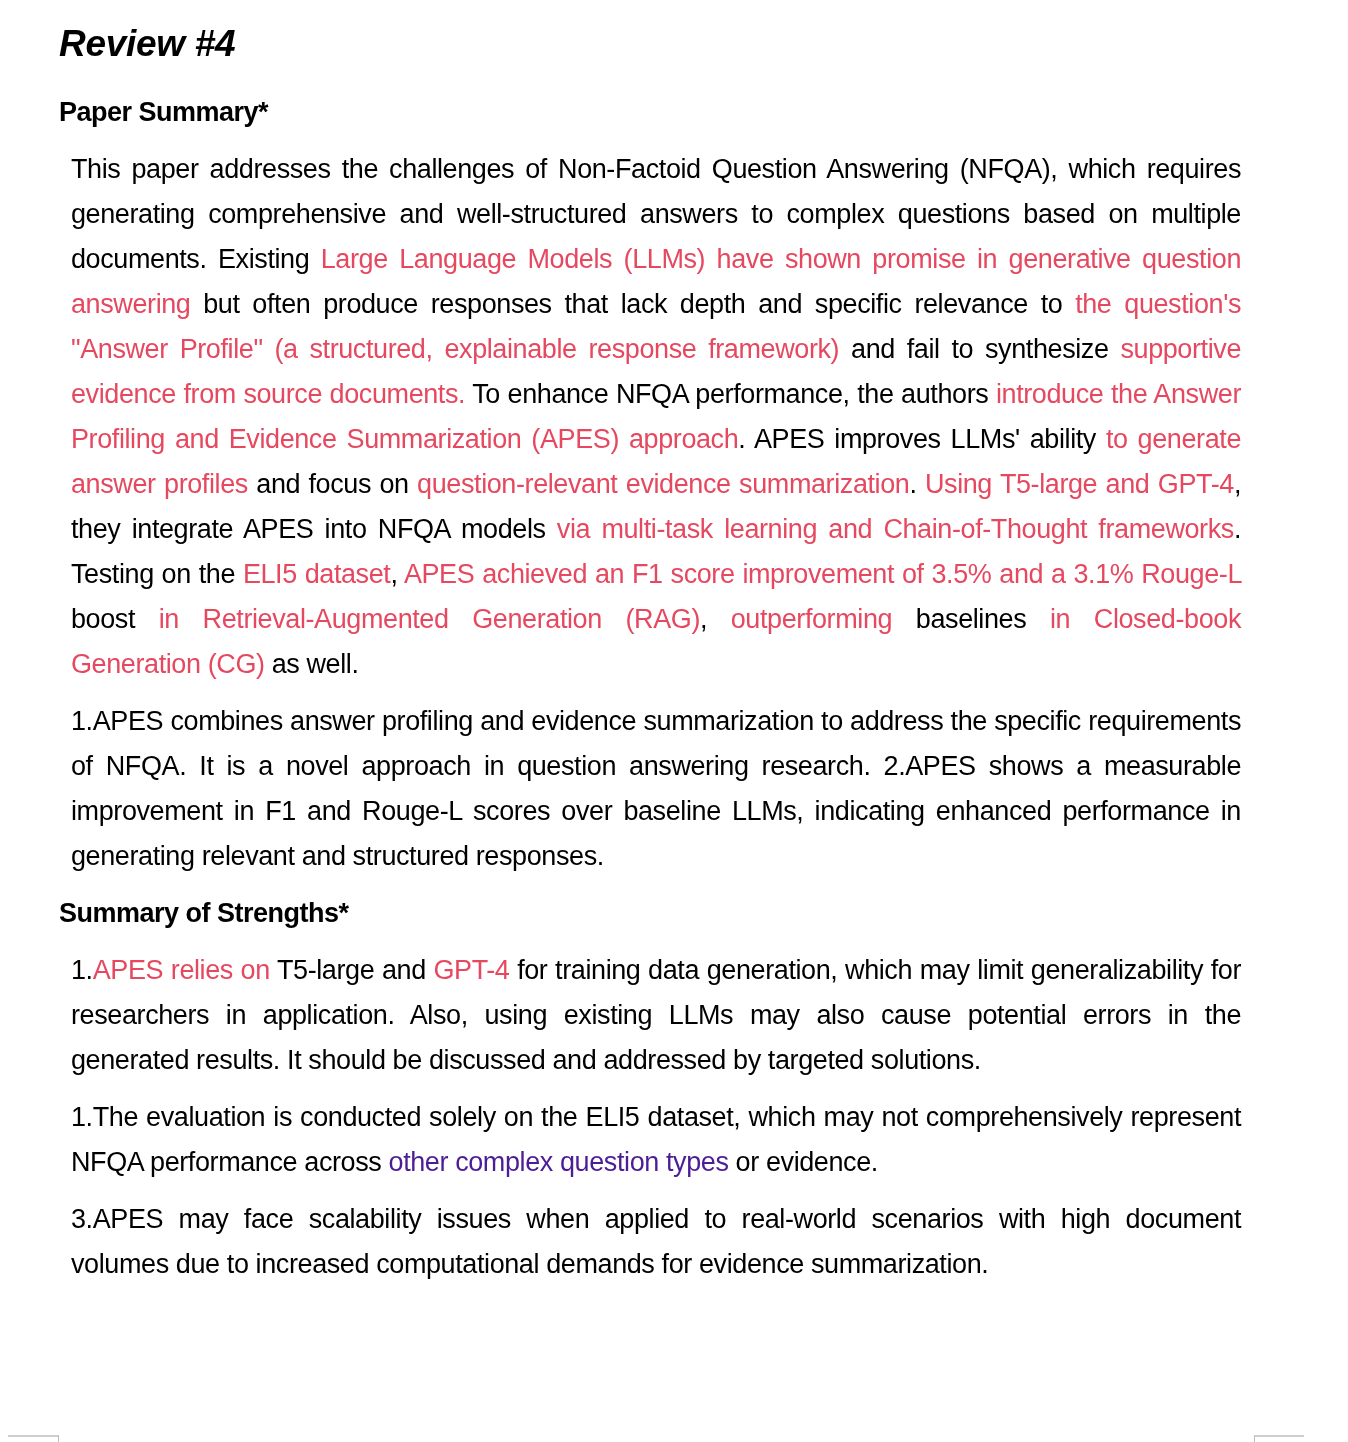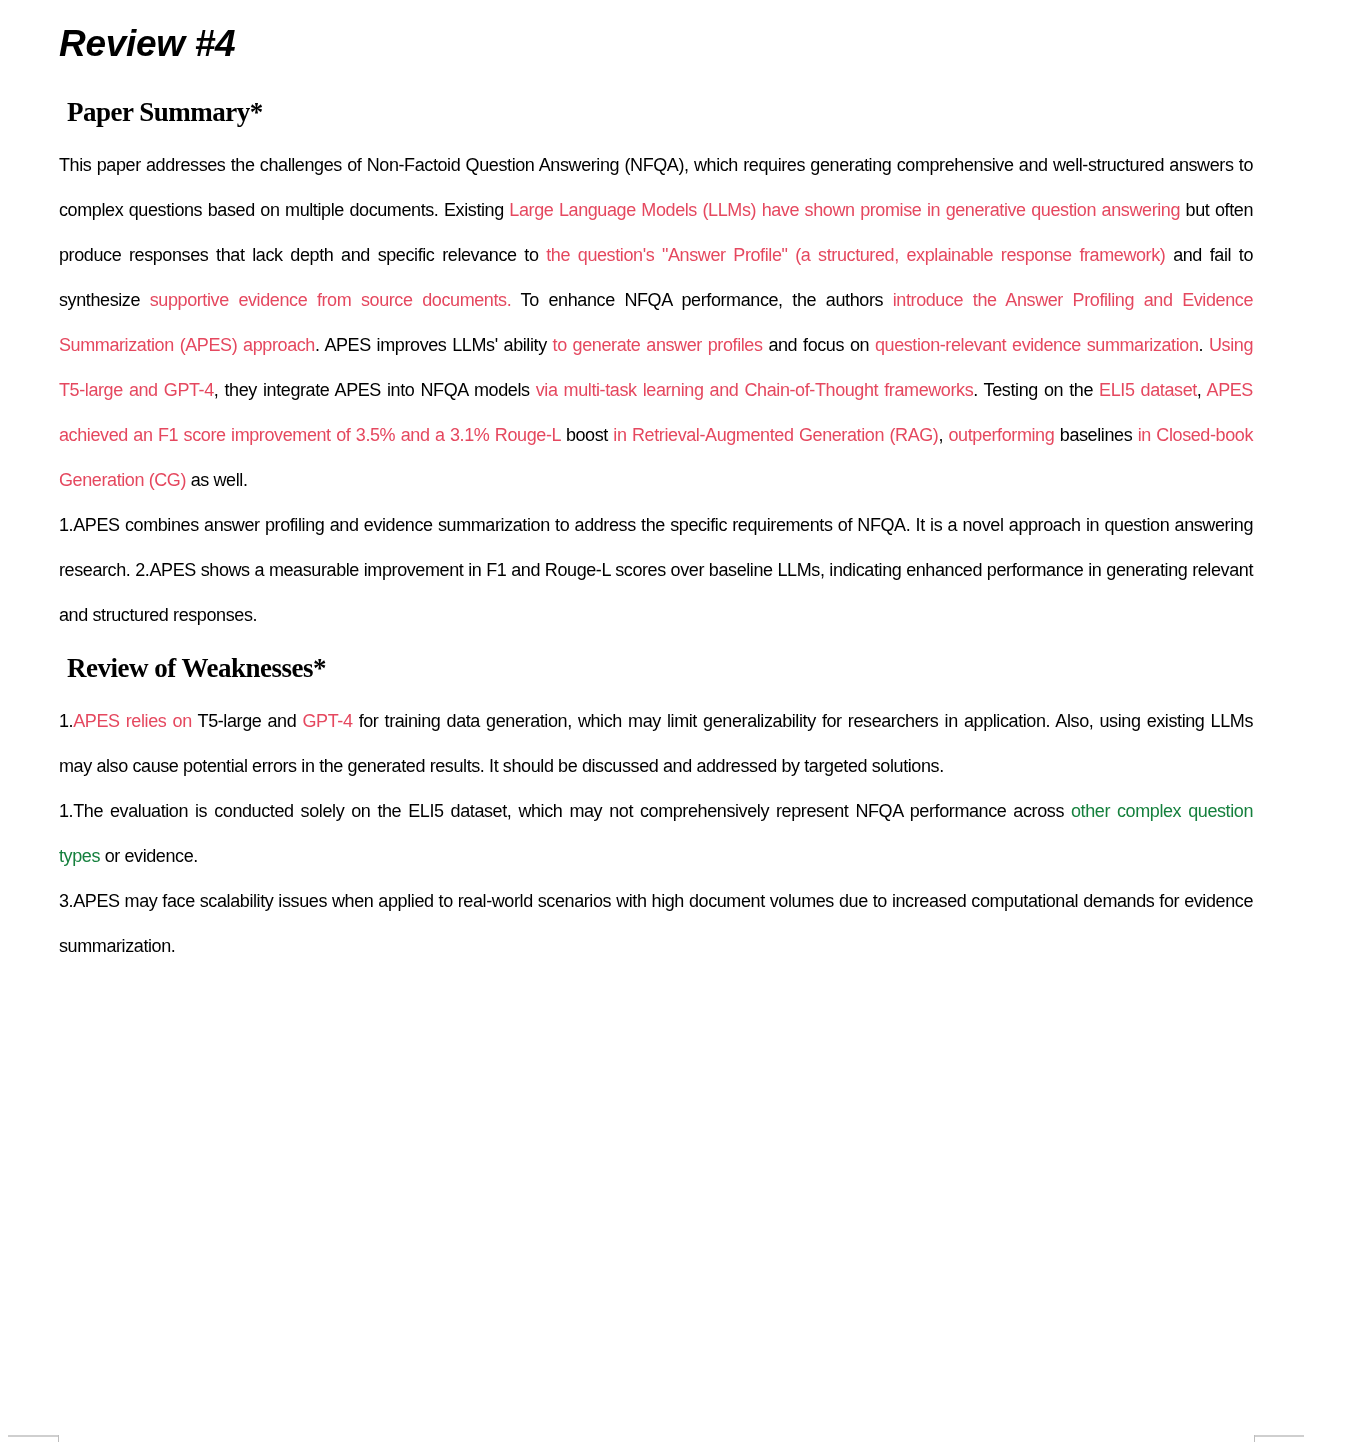--- a/index.html
+++ b/index.html
@@ -9,27 +9,26 @@
   }
   .page {
     position: absolute; left: 59px; top: 18px; width: 1194px;
   }
   .title {
     font-size: 37px; font-weight: bold; margin: 0; line-height: 52px;
     letter-spacing: -0.3px;
     font-style: italic;
   }
   .section-heading {
-    font-size: 27px; font-weight: bold; margin: 8px; line-height: 45px;
+    font-size: 27px; font-weight: bold; margin: 0; line-height: 45px;
     letter-spacing: -0.5px;
-    font-family: Liberation Serif, serif;
   }
   .section-heading.first { margin-top: 20px; }
   .para {
-    font-size: 18px; line-height: 45px; margin: 0; text-align: justify;
+    font-size: 27px; line-height: 45px; margin: 12px; text-align: justify;
     letter-spacing: -0.4px; word-spacing: 0px;
   }
   .hl { color: #e5485f; }
   .crop-mark {
     position: absolute; top: 1435px; height: 2px; background: #cfcfcf;
   }
   .crop-mark.left { left: 8px; width: 50px; }
   .crop-mark.right { left: 1254px; width: 50px; }
   .crop-tick {
     position: absolute; top: 1435px; width: 1px; height: 7px; background: #bdbdbd;
@@ -45,24 +44,24 @@
 
   <h2 class="section-heading first">Paper Summary*</h2>
   <div>
       <p class="para"><span>This paper addresses the challenges of Non-Factoid Question Answering (NFQA), which requires generating comprehensive and well-structured answers to complex questions based on multiple documents. Existing </span><span class="hl" style="color: rgb(229, 72, 95);">Large Language Models (LLMs) have shown promise in generative question answering</span><span> but often produce responses that lack depth and specific relevance to </span><span class="hl" style="color: rgb(229, 72, 95);">the question's "Answer Profile" (a structured, explainable response framework)</span><span> and fail to synthesize </span><span class="hl" style="color: rgb(229, 72, 95);">supportive evidence from source documents.</span><span> To enhance NFQA performance, the authors </span><span class="hl" style="color: rgb(229, 72, 95);">introduce the Answer Profiling and Evidence Summarization (APES) approach</span><span>. APES improves LLMs' ability </span><span class="hl" style="color: rgb(229, 72, 95);">to generate answer profiles</span><span> and focus on </span><span class="hl" style="color: rgb(229, 72, 95);">question-relevant evidence summarization</span><span>. </span><span class="hl" style="color: rgb(229, 72, 95);">Using T5-large and GPT-4</span><span>, they integrate APES into NFQA models </span><span class="hl" style="color: rgb(229, 72, 95);">via multi-task learning and Chain-of-Thought frameworks</span><span>. Testing on the </span><span class="hl" style="color: rgb(229, 72, 95);">ELI5 dataset</span><span>, </span><span class="hl" style="color: rgb(229, 72, 95);">APES achieved an F1 score improvement of 3.5% and a 3.1% Rouge-L</span><span> boost </span><span class="hl" style="color: rgb(229, 72, 95);">in Retrieval-Augmented Generation (RAG)</span><span>, </span><span class="hl" style="color: rgb(229, 72, 95);">outperforming</span><span> baselines </span><span class="hl" style="color: rgb(229, 72, 95);">in Closed-book Generation (CG)</span><span> as well.</span></p>
     </div>
 
   <div>
       <p class="para"><span>1.APES combines answer profiling and evidence summarization to address the specific requirements of NFQA. It is a novel approach in question answering research. 2.APES shows a measurable improvement in F1 and Rouge-L scores over baseline LLMs, indicating enhanced performance in generating relevant and structured responses.</span></p>
     </div>
 
-  <h2 class="section-heading">Review of Weaknesses*</h2>
+  <h2 class="section-heading">Summary of Strengths*</h2>
   <div>
       <p class="para"><span>1.</span><span class="hl" style="color: rgb(229, 72, 95);">APES relies on</span><span> T5-large and </span><span class="hl" style="color: rgb(229, 72, 95);">GPT-4</span><span> for training data generation, which may limit generalizability for researchers in application. Also, using existing LLMs may also cause potential errors in the generated results. It should be discussed and addressed by targeted solutions.</span></p>
-      <p class="para"><span>1.The evaluation is conducted solely on the ELI5 dataset, which may not comprehensively represent NFQA performance across </span><span class="hl" style="color: #15803d;">other complex question types</span><span> or evidence.</span></p>
+      <p class="para"><span>1.The evaluation is conducted solely on the ELI5 dataset, which may not comprehensively represent NFQA performance across </span><span class="hl" style="color: #4c1d95;">other complex question types</span><span> or evidence.</span></p>
       <p class="para"><span>3.APES may face scalability issues when applied to real-world scenarios with high document volumes due to increased computational demands for evidence summarization.</span></p>
     </div>
 </div>
 
 <div class="crop-mark left"></div>
 <div class="crop-tick left"></div>
 <div class="crop-mark right"></div>
 <div class="crop-tick right"></div>
 
 </body></html>

